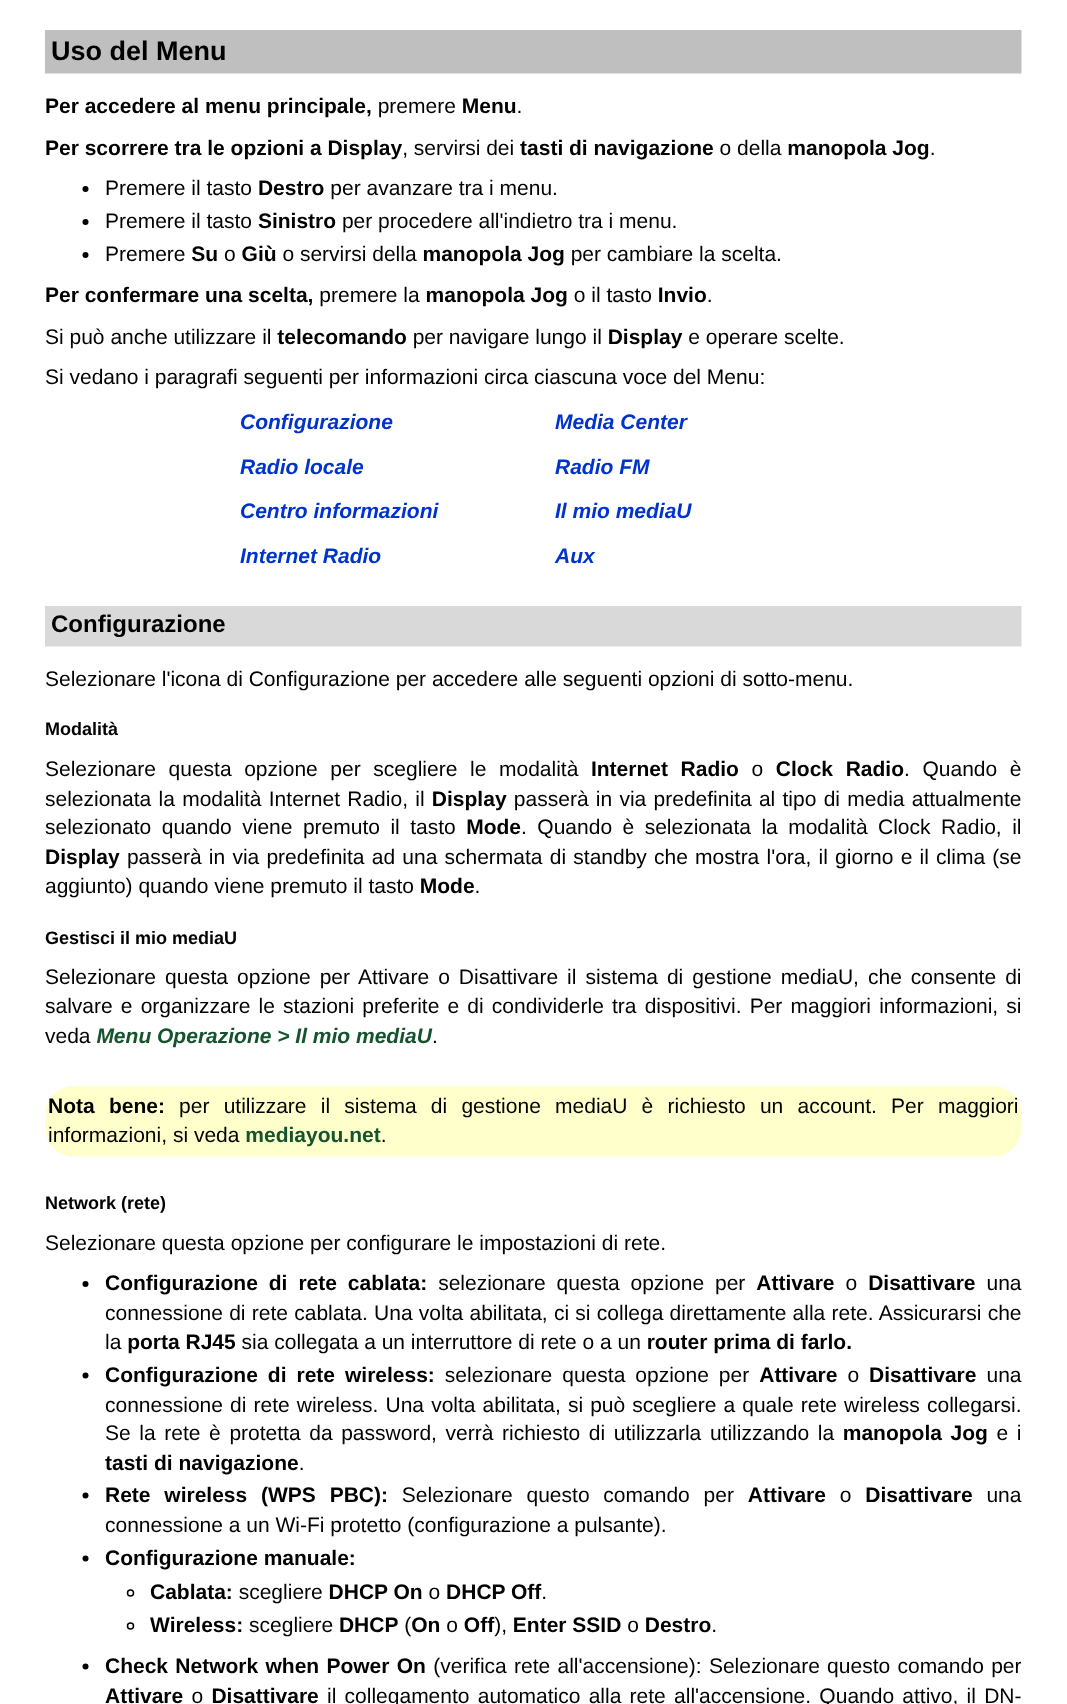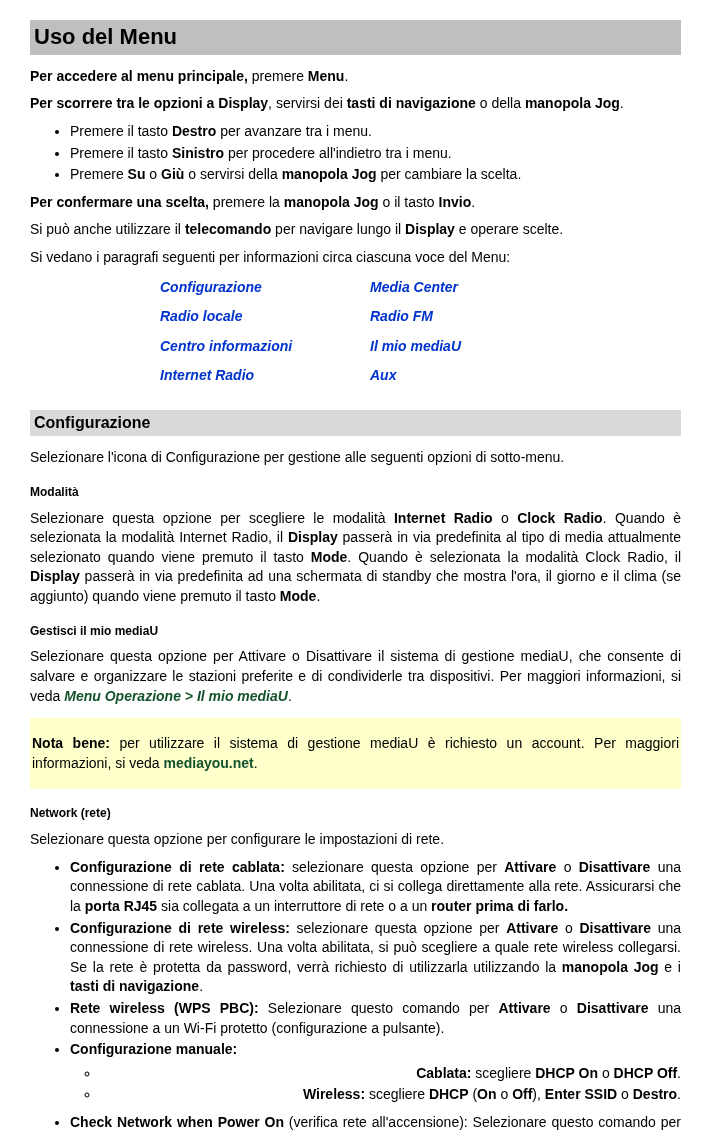--- a/index.html
+++ b/index.html
@@ -8,60 +8,61 @@
     font-family: Arial, Helvetica, sans-serif;
     font-size: 14px;
     line-height: 1.4;
     background: #fff;
     color: #000;
     width: 651px;
   }
   .h1 {
     background: #bfbfbf;
     font-weight: bold;
-    font-size: 22px;
+    font-size: 18px;
     padding: 2px 4px;
     margin-bottom: 12px;
   }
   .h2bar {
     background: #d9d9d9;
     font-weight: bold;
     font-size: 16px;
     padding: 2px 4px;
     margin-top: 24px;
     margin-bottom: 12px;
   }
   .h3 {
     font-weight: bold;
     font-size: 12px;
     margin-top: 16px;
     margin-bottom: 4px;
   }
   p { margin: 8px 0; }
   .justify { text-align: justify; }
   ul { margin: 4px 0 8px 0; padding-left: 40px; }
-  ul ul { padding-left: 30px; text-align: right; }
+  ul ul { padding-left: 30px; }
   li { margin: 2px 0; }
   .bold { font-weight: bold; }
   .menu-links {
     display: grid;
     grid-template-columns: 210px 210px;
     row-gap: 10px;
     margin: 10px 0 8px 130px;
   }
   .menu-links span {
     color: #0033cc;
     font-weight: bold;
     font-style: italic;
   }
   .note {
     background: #ffffcc;
-    padding: 16px 2px;
+    padding: 4px 2px;
     text-align: justify;
-    margin: 12px 0;
+    margin: 23px 0;
+    border-radius: 19px;
   }
   .blue { color: #14532d; font-weight: bold; font-style: italic; }
   .circ { list-style-type: circle; }
 </style>
 </head>
 <body>
 
 <div class="h1">Uso del Menu</div>
 
 <p>
@@ -91,21 +92,21 @@
   <span>Media Center</span>
   <span>Radio locale</span>
   <span>Radio FM</span>
   <span>Centro informazioni</span>
   <span>Il mio mediaU</span>
   <span>Internet Radio</span>
   <span>Aux</span>
 </div>
 
 <div class="h2bar">Configurazione</div>
-<p>Selezionare l'icona di Configurazione per gestione alle seguenti opzioni di sotto-menu.</p>
+<p>Selezionare l'icona di Configurazione per accedere alle seguenti opzioni di sotto-menu.</p>
 
 <div class="h3">Modalità</div>
 <p class="justify">
   <span>Selezionare questa opzione per scegliere le modalità </span><span class="bold">Internet Radio</span><span> o </span><span class="bold">Clock Radio</span><span>. Quando è selezionata la modalità Internet Radio, il </span><span class="bold">Display</span><span> passerà in via predefinita al tipo di media attualmente selezionato quando viene premuto il tasto </span><span class="bold">Mode</span><span>. Quando è selezionata la modalità Clock Radio, il </span><span class="bold">Display</span><span> passerà in via predefinita ad una schermata di standby che mostra l'ora, il giorno e il clima (se aggiunto) quando viene premuto il tasto </span><span class="bold">Mode</span><span>.</span>
 </p>
 
 <div class="h3">Gestisci il mio mediaU</div>
 <p class="justify">
   <span>Selezionare questa opzione per Attivare o Disattivare il sistema di gestione mediaU, che consente di salvare e organizzare le stazioni preferite e di condividerle tra dispositivi. Per maggiori informazioni, si veda </span><span class="blue">Menu Operazione &gt; Il mio mediaU</span><span>.</span>
 </p>

